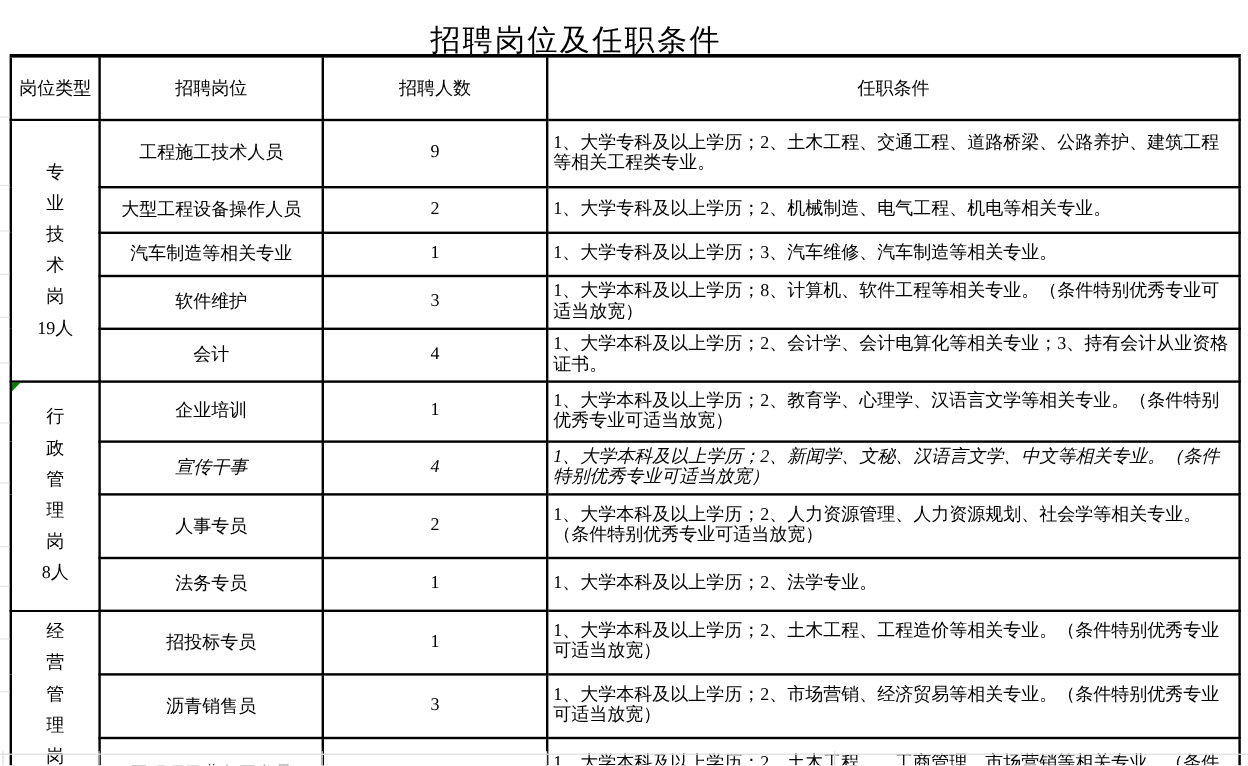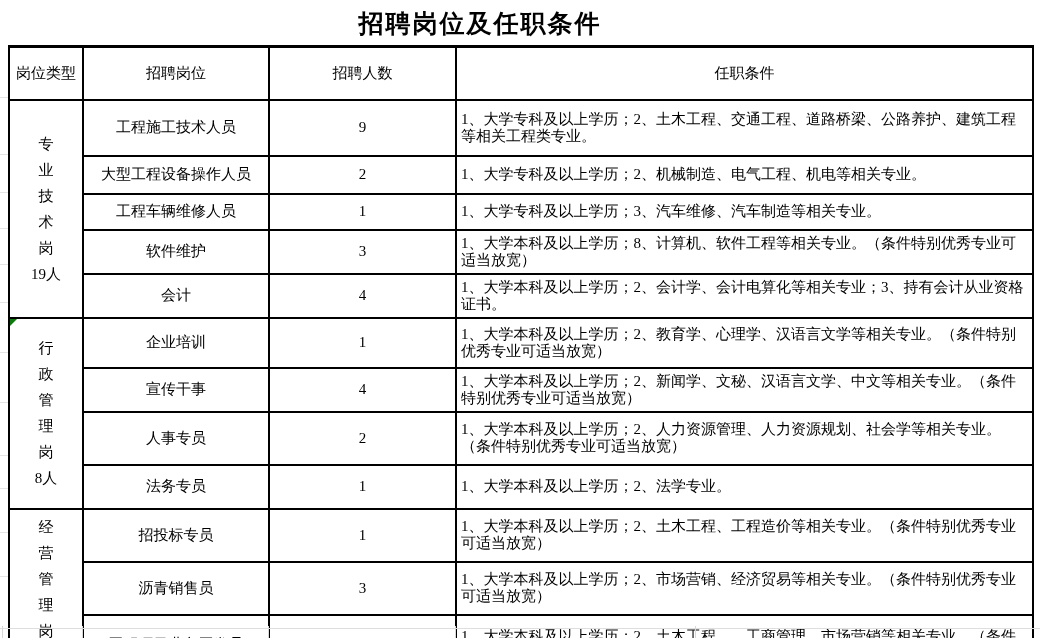--- a/index.html
+++ b/index.html
@@ -1,22 +1,22 @@
 <!DOCTYPE html>
 <html><head>
 <meta charset="utf-8">
 <style>
   html,body{margin:0;padding:0;background:#ffffff;}
   .canvas{
     position:relative;width:1040px;height:638px;background:#ffffff;
     font-family:"Liberation Serif","DejaVu Serif",serif;color:#000;overflow:hidden;
   }
   .sheet-title{
-    position:absolute;top:7px;left:0;width:960px;height:38px;
-    text-align:center;font-size:25px;font-weight:bold;letter-spacing:2px;
+    position:absolute;top:17px;left:0;width:960px;height:38px;
+    text-align:center;font-size:25px;font-weight:normal;letter-spacing:2px;
     font-family:"Liberation Sans","DejaVu Sans",sans-serif;
   }
   table.jobs{
     position:absolute;left:8px;top:45px;width:1024px;
     border-collapse:collapse;table-layout:fixed;
     border:2px solid #000;border-top:3px solid #000;
   }
   table.jobs th,table.jobs td{
     border:2px solid #000;padding:4px;vertical-align:middle;
     font-size:15px;font-weight:normal;background:#fff;
@@ -24,21 +24,21 @@
   th.hdr{text-align:center;}
   td.grp{
     text-align:center;white-space:pre-line;line-height:26px;
     position:relative;
   }
   td.pos{text-align:center;}
   td.cnt{text-align:center;}
   td.req{text-align:left;line-height:17px;padding:1px 3px;}
   tr.hh{height:53px;}
   tr.r0{height:56px;} tr.r1{height:38px;} tr.r2{height:36px;} tr.r3{height:36px;margin-left:29px;}
-  tr.r4{height:38px;} tr.r5{height:50px;} tr.r6{height:42px;} tr.r7{height:53px;}
+  tr.r4{height:38px;} tr.r5{height:50px;} tr.r6{height:42px;font-style:italic;} tr.r7{height:53px;}
   tr.r8{height:44px;} tr.r9{height:44px;} tr.r10{height:44px;} tr.r11{height:49px;}
   .err-tri{
     position:absolute;top:0;left:0;width:0;height:0;
     border-top:7px solid #0c7a0c;border-right:7px solid transparent;
   }
   .gl{position:absolute;background:#dcdcdc;}
   .gl-left{width:8px;height:1px;left:0;background:#e4e4e4;}
   .gl-bottom-h{left:0;top:628px;width:1040px;height:1px;background:#dedede;}
   .gl-stub{width:1px;height:12px;top:626px;background:#d8d8d8;}
 </style>
@@ -74,21 +74,21 @@
       <td class="pos">工程施工技术人员</td>
       <td class="cnt">9</td>
       <td class="req">1、大学专科及以上学历；2、土木工程、交通工程、道路桥梁、公路养护、建筑工程等相关工程类专业。</td>
     </tr>
     <tr class="r1">
       <td class="pos">大型工程设备操作人员</td>
       <td class="cnt">2</td>
       <td class="req">1、大学专科及以上学历；2、机械制造、电气工程、机电等相关专业。</td>
     </tr>
     <tr class="r2">
-      <td class="pos">工程车辆维修人员</td>
+      <td class="pos">汽车制造等相关专业</td>
       <td class="cnt">1</td>
       <td class="req">1、大学专科及以上学历；3、汽车维修、汽车制造等相关专业。</td>
     </tr>
     <tr class="r3">
       <td class="pos">软件维护</td>
       <td class="cnt">3</td>
       <td class="req">1、大学本科及以上学历；8、计算机、软件工程等相关专业。（条件特别优秀专业可适当放宽）</td>
     </tr>
     <tr class="r4">
       <td class="pos">会计</td>

